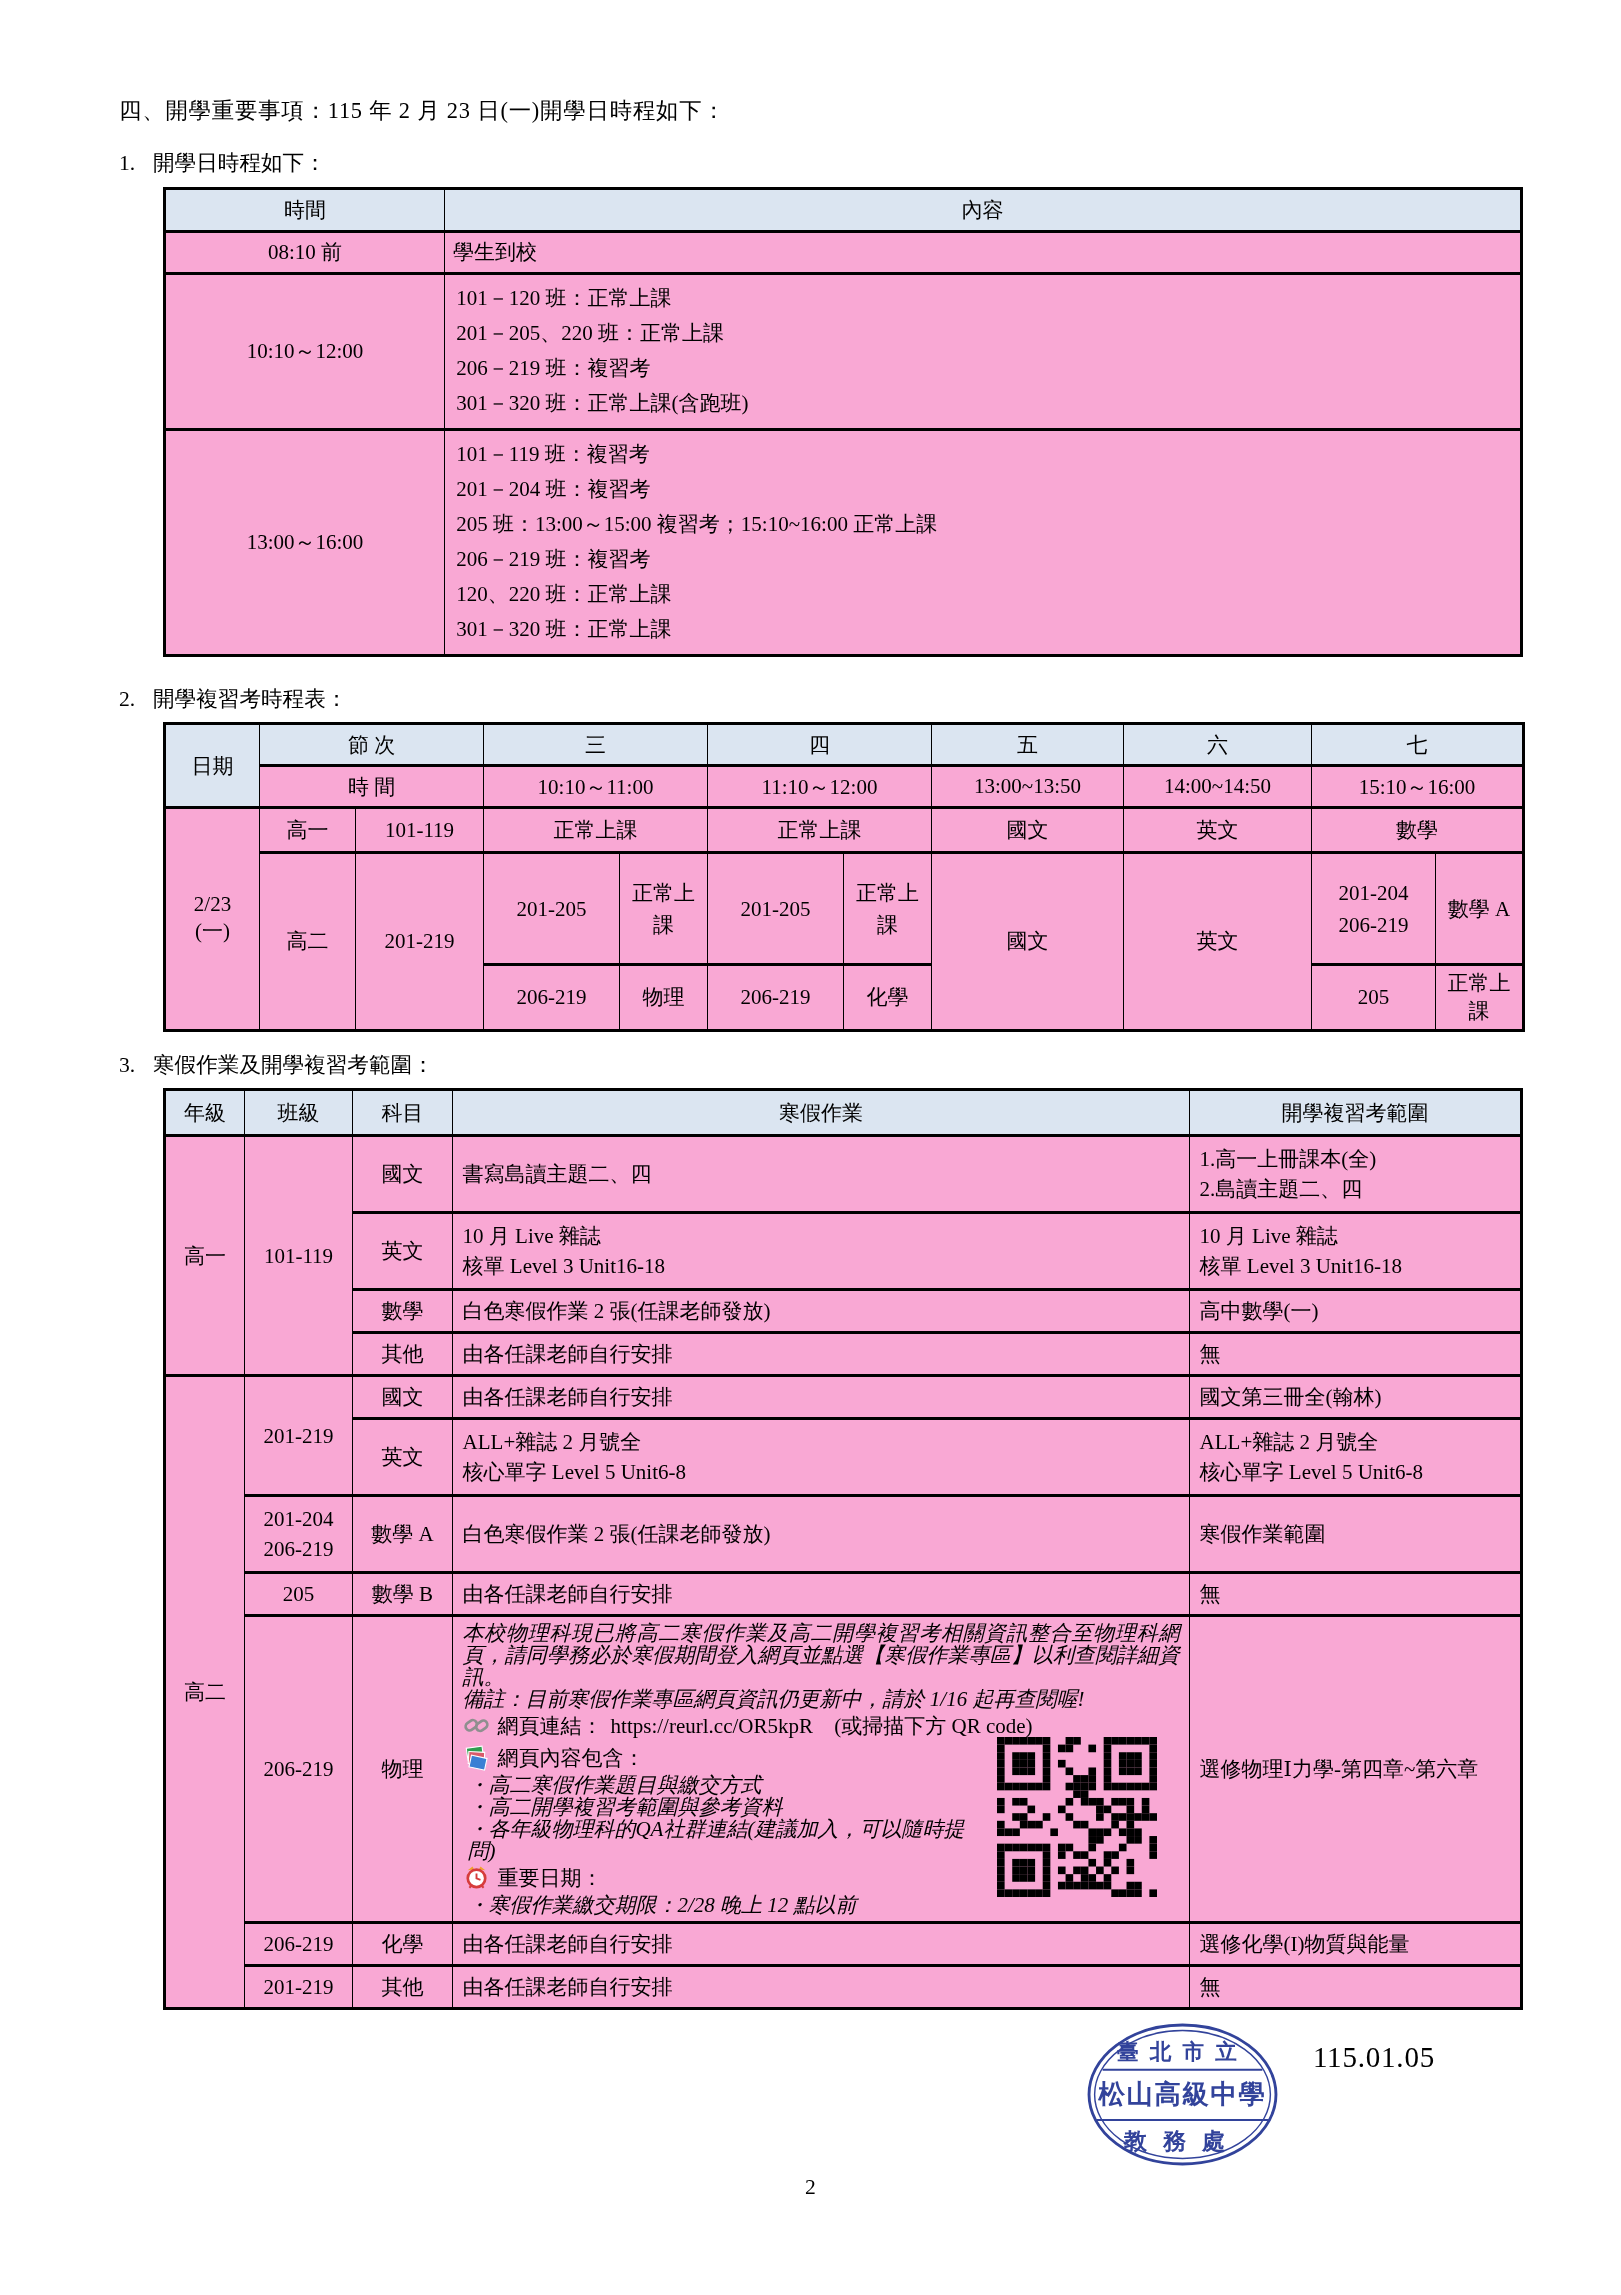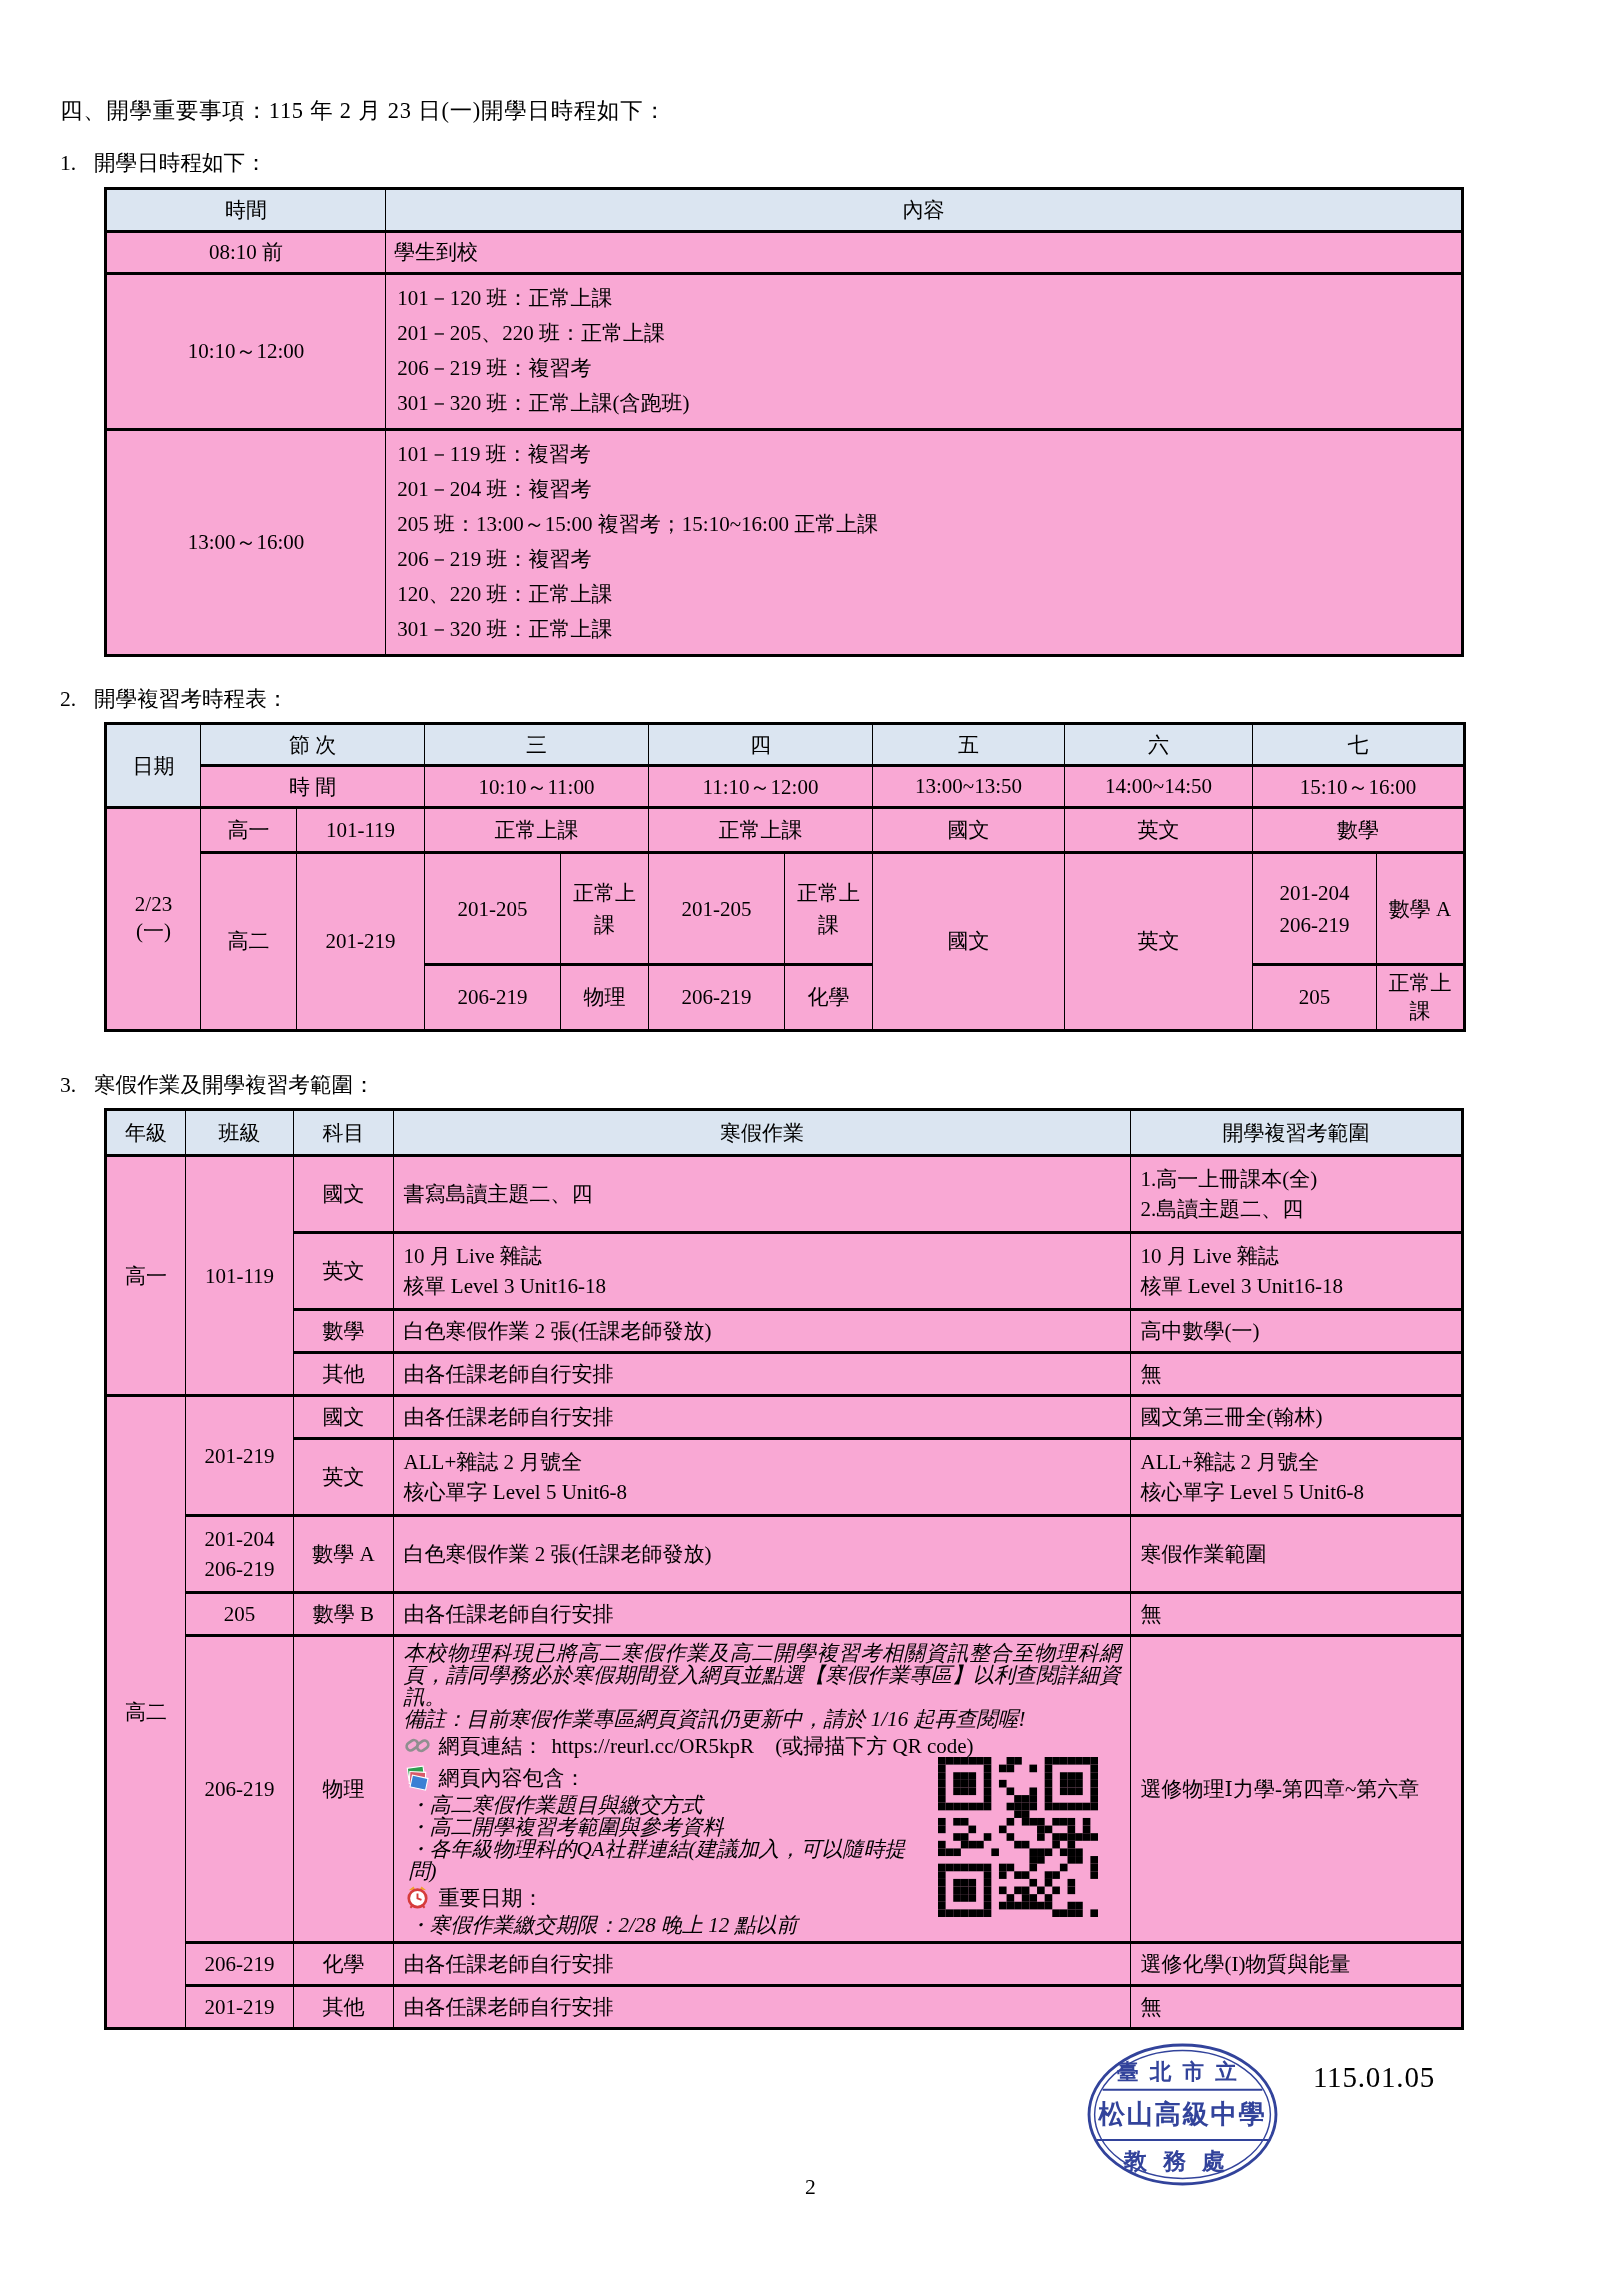--- a/index.html
+++ b/index.html
@@ -2,21 +2,21 @@
 <html style="font-size:13px"><head>
 <meta charset="utf-8">
 <style>
   * { margin:0; padding:0; box-sizing:border-box; }
   body { background:#888; }
   .page {
     position:relative; width:1621px; height:2295px; margin:0 auto;
     background:#ffffff; overflow:hidden; color:#000;
     font-family:"Liberation Serif","DejaVu Serif",serif; font-size:21px;
   }
-  .content { padding:95px 136px 0 60px; }
+  .content { padding:95px 136px 0 119px; }
   .doc-heading { font-size:22.4px; letter-spacing:0.8px; }
   .num-line { margin-top:22.4px; margin-bottom:9.6px; font-size:21.6px; }
   .num-line .num { display:inline-block; width:34px; }
   table { border-collapse:collapse; table-layout:fixed; margin-left:44px; background:#f9a8d4; }
   td, th { border:solid #000; border-width:3.2px 1.6px; font-weight:normal; }
   table { border:3.2px solid #000; }
   .hdr { background:#dbe5f1; text-align:center; }
   .c { text-align:center; }
   .l { text-align:left; }
   
@@ -174,21 +174,21 @@
         <td>206-219</td>
         <td>物理</td>
         <td>206-219</td>
         <td>化學</td>
         <td>205</td>
         <td>正常上課</td>
       </tr>
     </tbody>
       </table>
 
-    <div class="num-line" style="margin-top:38px;">
+    <div class="num-line" style="margin-top:18px;">
       <span class="num">3.</span><span>寒假作業及開學複習考範圍：</span>
     </div>
 
     <table class="t3">
       <colgroup>
         <col style="width:80px">
           <col style="width:108px">
           <col style="width:100px">
         <col style="width:737px">
           <col style="width:332px">

